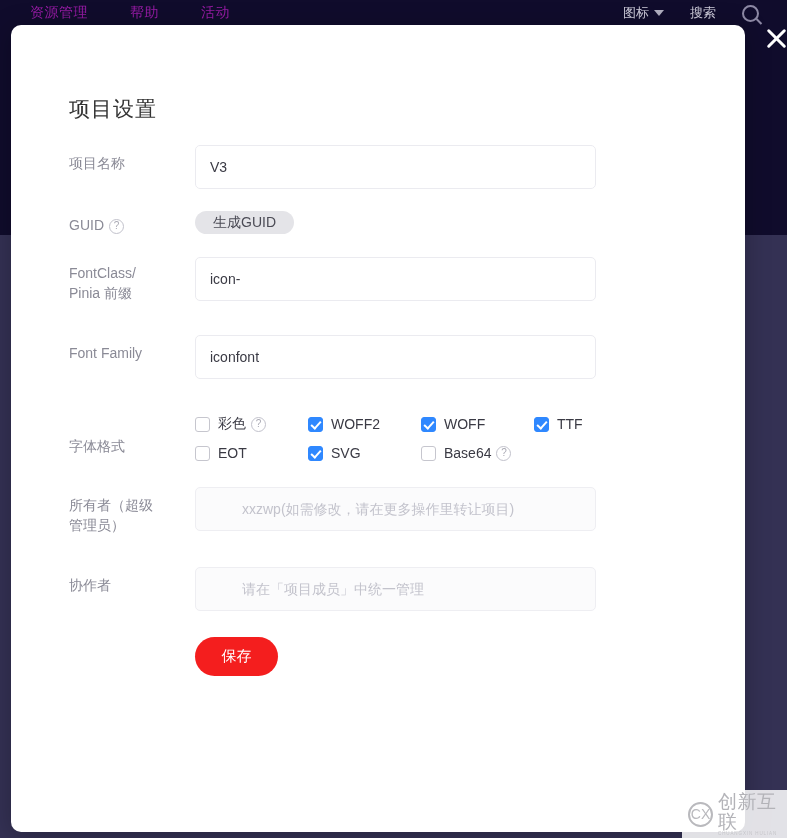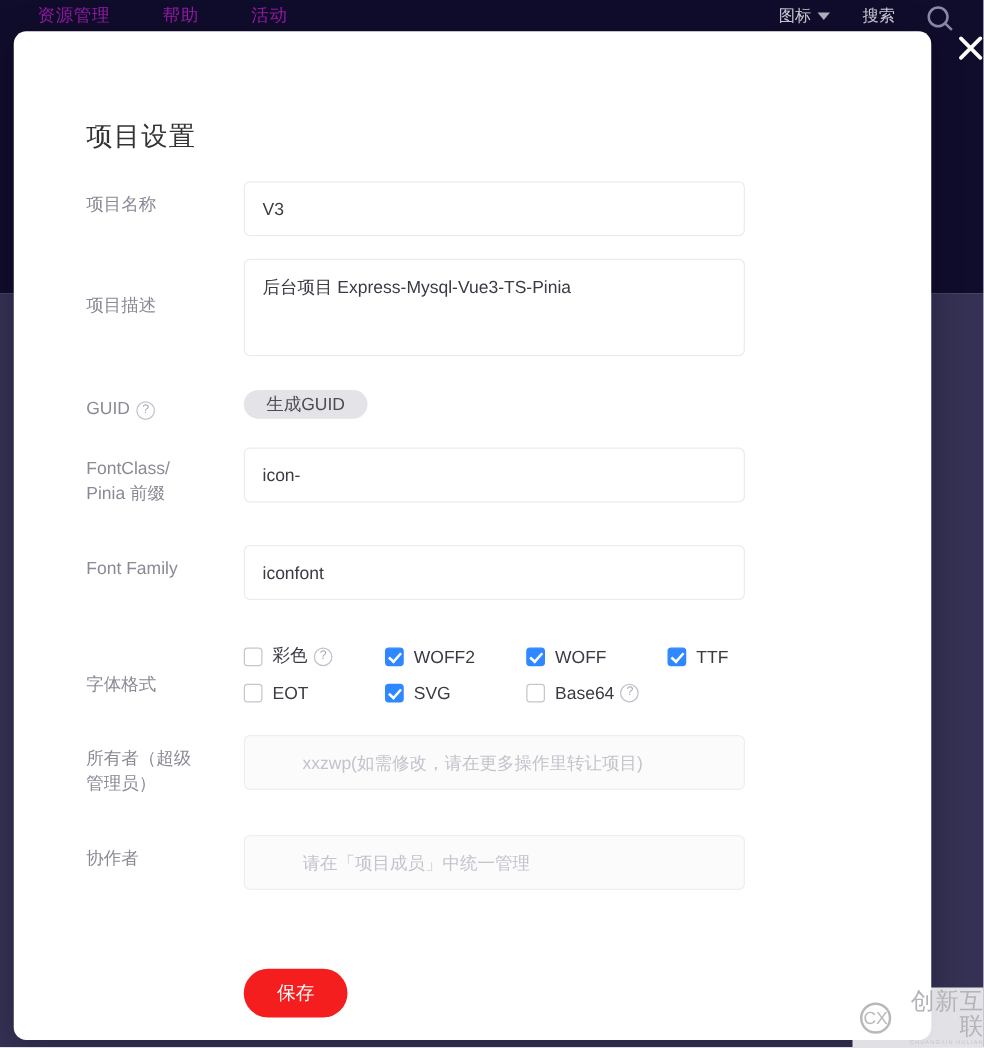--- a/index.html
+++ b/index.html
@@ -256,36 +256,34 @@
   }
   .btn {
     height: 39px;
     min-width: 83px;
     padding: 0 22px;
     border: none;
     border-radius: 20px;
     font-size: 15px;
     font-family: inherit;
     cursor: pointer;
-    margin-top: 37px;
   }
   .btn-save { background: #f41e1e; color: #ffffff; }
   .btn-cancel { background: #e8e8ec; color: #4b4b55; }
 
   
   .watermark {
     position: absolute;
     right: 0; bottom: 0;
     width: 105px; height: 48px;
     background: rgba(255,255,255,0.86);
     display: flex;
     align-items: center;
     gap: 5px;
     padding-left: 6px;
-    text-align: right;
   }
   .wm-mark {
     width: 25px; height: 25px;
     border: 2px solid #b9b9bd;
     border-radius: 50%;
     color: #b9b9bd;
     font-size: 14px;
     display: flex;
     align-items: center;
     justify-content: center;
@@ -326,26 +324,20 @@
 
     <div class="form">
 
       <div class="row">
         <div class="row-label">项目名称</div>
         <div class="row-field">
           <input class="text-input" type="text" value="V3" style="">
         </div>
       </div>
 
-      <div class="row">
-        <div class="row-label" style="padding-top:27px">项目描述</div>
-        <div class="row-field">
-          <textarea class="text-area" style="">后台项目 Express-Mysql-Vue3-TS-Pinia</textarea>
-        </div>
-      </div>
 
       <div class="row">
         <div class="row-label">
           <span>GUID</span><span class="help-icon">?</span>
         </div>
         <div class="row-field" style="padding-top:4px">
           <button class="pill-gray">生成GUID</button>
         </div>
       </div>
 

